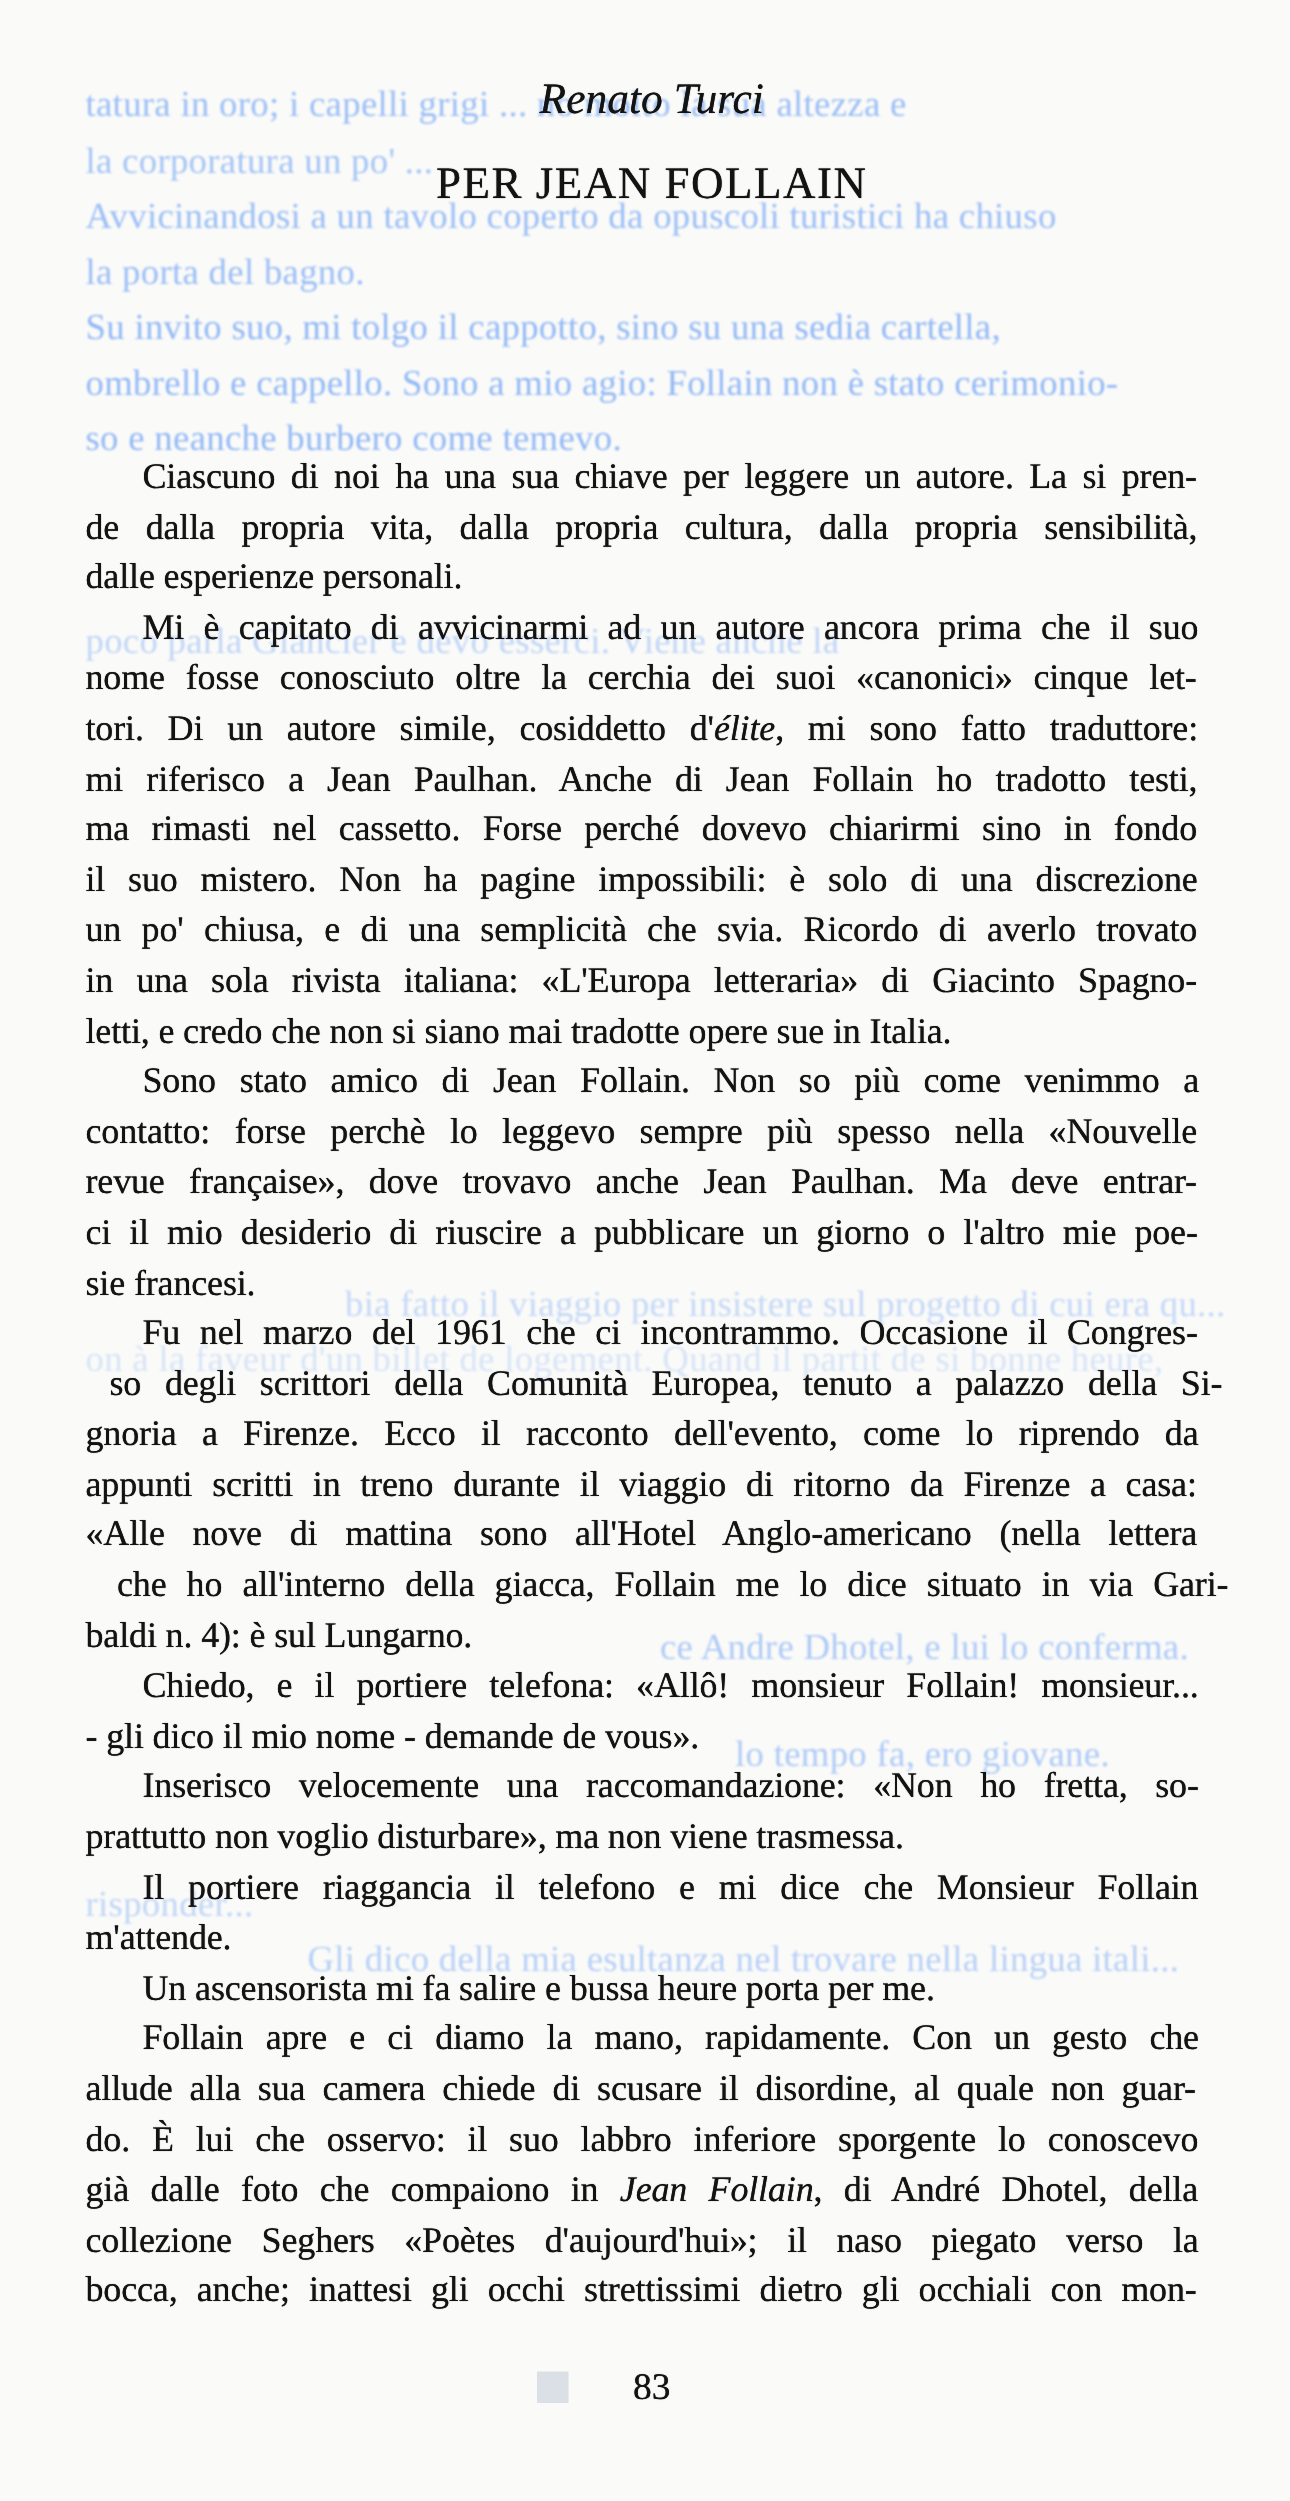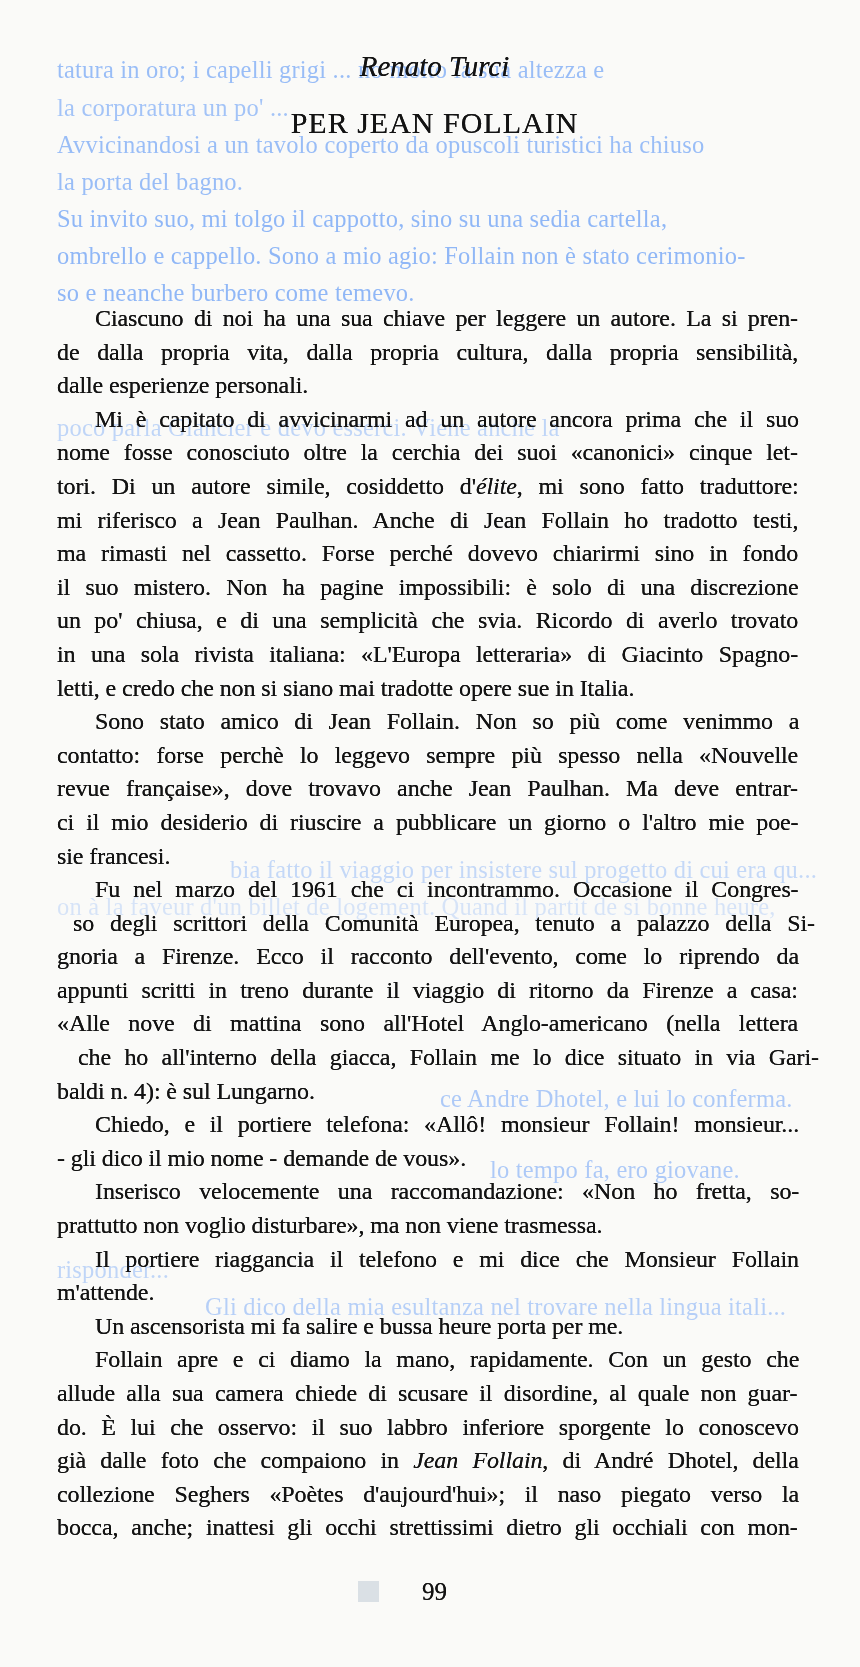--- a/index.html
+++ b/index.html
@@ -122,14 +122,14 @@
       <div class="line first last"><span class="ln">Un ascensorista mi fa salire e bussa heure porta per me.</span></div>
       <div class="line first"><span class="ln" style="word-spacing: 8.90909px;">Follain apre e ci diamo la mano, rapidamente. Con un gesto che</span></div>
       <div class="line"><span class="ln" style="word-spacing: 5.41667px;">allude alla sua camera chiede di scusare il disordine, al quale non guar-</span></div>
       <div class="line"><span class="ln" style="word-spacing: 8.72727px;">do. È lui che osservo: il suo labbro inferiore sporgente lo conoscevo</span></div>
       <div class="line"><span class="ln" style="word-spacing: 8.36364px;">già dalle foto che compaiono in <i>Jean Follain</i>, di André Dhotel, della</span></div>
       <div class="line"><span class="ln" style="word-spacing: 13.875px;">collezione Seghers «Poètes d'aujourd'hui»; il naso piegato verso la</span></div>
       <div class="line"><span class="ln" style="word-spacing: 6.9px;">bocca, anche; inattesi gli occhi strettissimi dietro gli occhiali con mon-</span></div>
     </div>
 
   <div class="artifact"></div>
-  <div class="folio">99</div>
+  <div class="folio">83</div>
 </div>
 
 </body></html>

